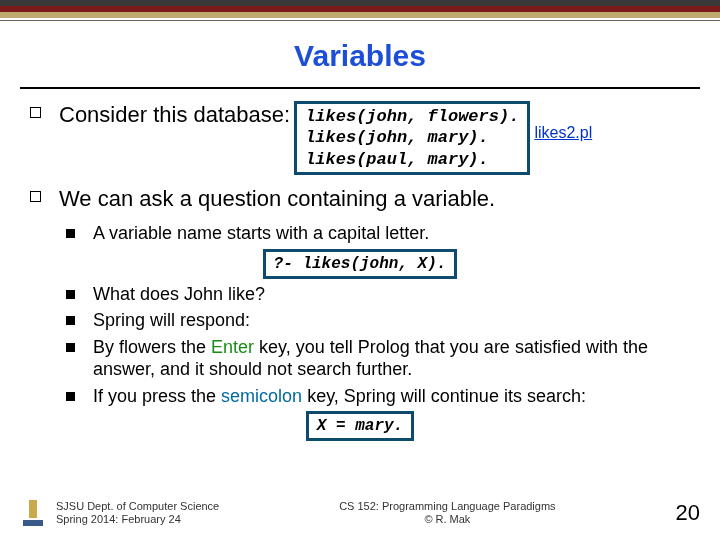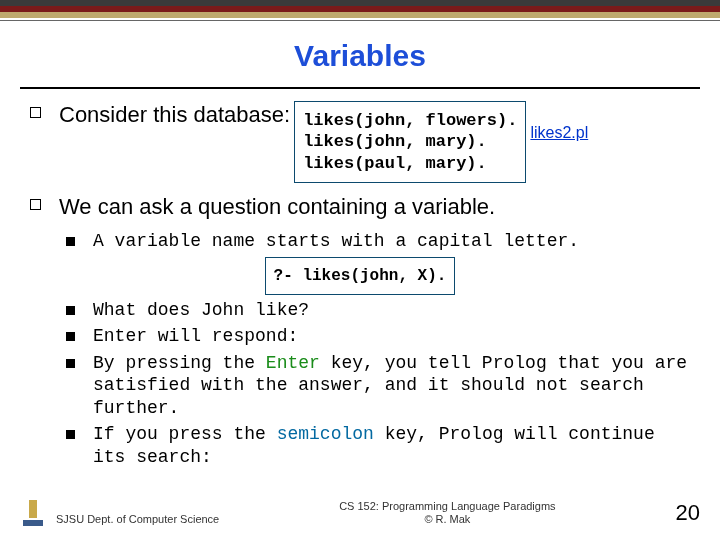--- a/index.html
+++ b/index.html
@@ -51,50 +51,51 @@
     flex-shrink: 0;
   }
   .lvl1-body { flex: 1; }
   .lvl1-text { font-size: 22px; }
   .db-row {
     display: flex;
     align-items: flex-start;
     gap: 4px;
   }
   .code-box {
-    border: 1px solid #0c4a6e;
-    padding: 8px 8px;
+    border: 3px solid #0c4a6e;
+    padding: 2px 8px;
     font-family: "Courier New", monospace;
     font-size: 17px;
     font-weight: bold;
     line-height: 1.25;
     display: inline-block;
     white-space: pre;
     background: #fff;
+    font-style: italic;
   }
   .likes-link {
     color: #0033cc;
     text-decoration: underline;
     font-size: 16px;
     margin-top: 22px;
     display: inline-block;
   }
   .lvl2 {
     display: flex;
     margin: 4px 0 4px 36px;
     font-size: 18px;
   }
   .square-f {
     width: 9px; height: 9px;
     background: #000;
     margin-top: 7px;
     margin-right: 18px;
     flex-shrink: 0;
   }
-  .lvl2-body { flex: 1; font-family: Liberation Mono, monospace; }
+  .lvl2-body { flex: 1; }
   .center-code {
     text-align: center;
     margin: 0 0;
   }
   .center-code .code-box {
     font-size: 16px;
   }
   .hl-green { color: #1a8c1a; text-align: right; }
   .hl-red { color: #0369a1; }
   .footer {
@@ -177,49 +178,53 @@
   <div class="center-code">
     <div class="code-box">?- likes(john, X).</div>
   </div>
 
   <div class="lvl2">
     <div class="square-f"></div>
     <div class="lvl2-body">What does John like?</div>
   </div>
   <div class="lvl2">
     <div class="square-f"></div>
-    <div class="lvl2-body">Enter will respond:</div>
+    <div class="lvl2-body">Spring will respond:</div>
   </div>
 
 
   <div class="lvl2">
     <div class="square-f"></div>
     <div class="lvl2-body">
-      <span>By pressing the </span><span class="hl-green">Enter</span><span> key, you tell Prolog that you are satisfied with the answer, and it should not search further.</span>
+      <span>By flowers the </span><span class="hl-green">Enter</span><span> key, you tell Prolog that you are satisfied with the answer, and it should not search further.</span>
     </div>
   </div>
 
   <div class="lvl2">
     <div class="square-f"></div>
     <div class="lvl2-body">
-      <span>If you press the </span><span class="hl-red">semicolon</span><span> key, Prolog will continue its search:</span>
-    </div>
-  </div>
-
+      <span>If you press the </span><span class="hl-red">semicolon</span><span> key, Spring will continue its search:</span>
+    </div>
+  </div>
+
+  <div class="center-code">
+    <div class="code-box">X = mary.</div>
+  </div>
 
 </div>
 
 <div class="footer">
   <div class="footer-left">
     <div class="logo">
       <div class="tower"></div>
       <div class="base"></div>
     </div>
     <div class="footer-left-text">
       <div>SJSU Dept. of Computer Science</div>
+      <div>Spring 2014: February 24</div>
     </div>
   </div>
   <div class="footer-center">
     <div>CS 152: Programming Language Paradigms</div>
     <div>© R. Mak</div>
   </div>
   <div class="footer-right">20</div>
 </div>
 
 </body></html>

